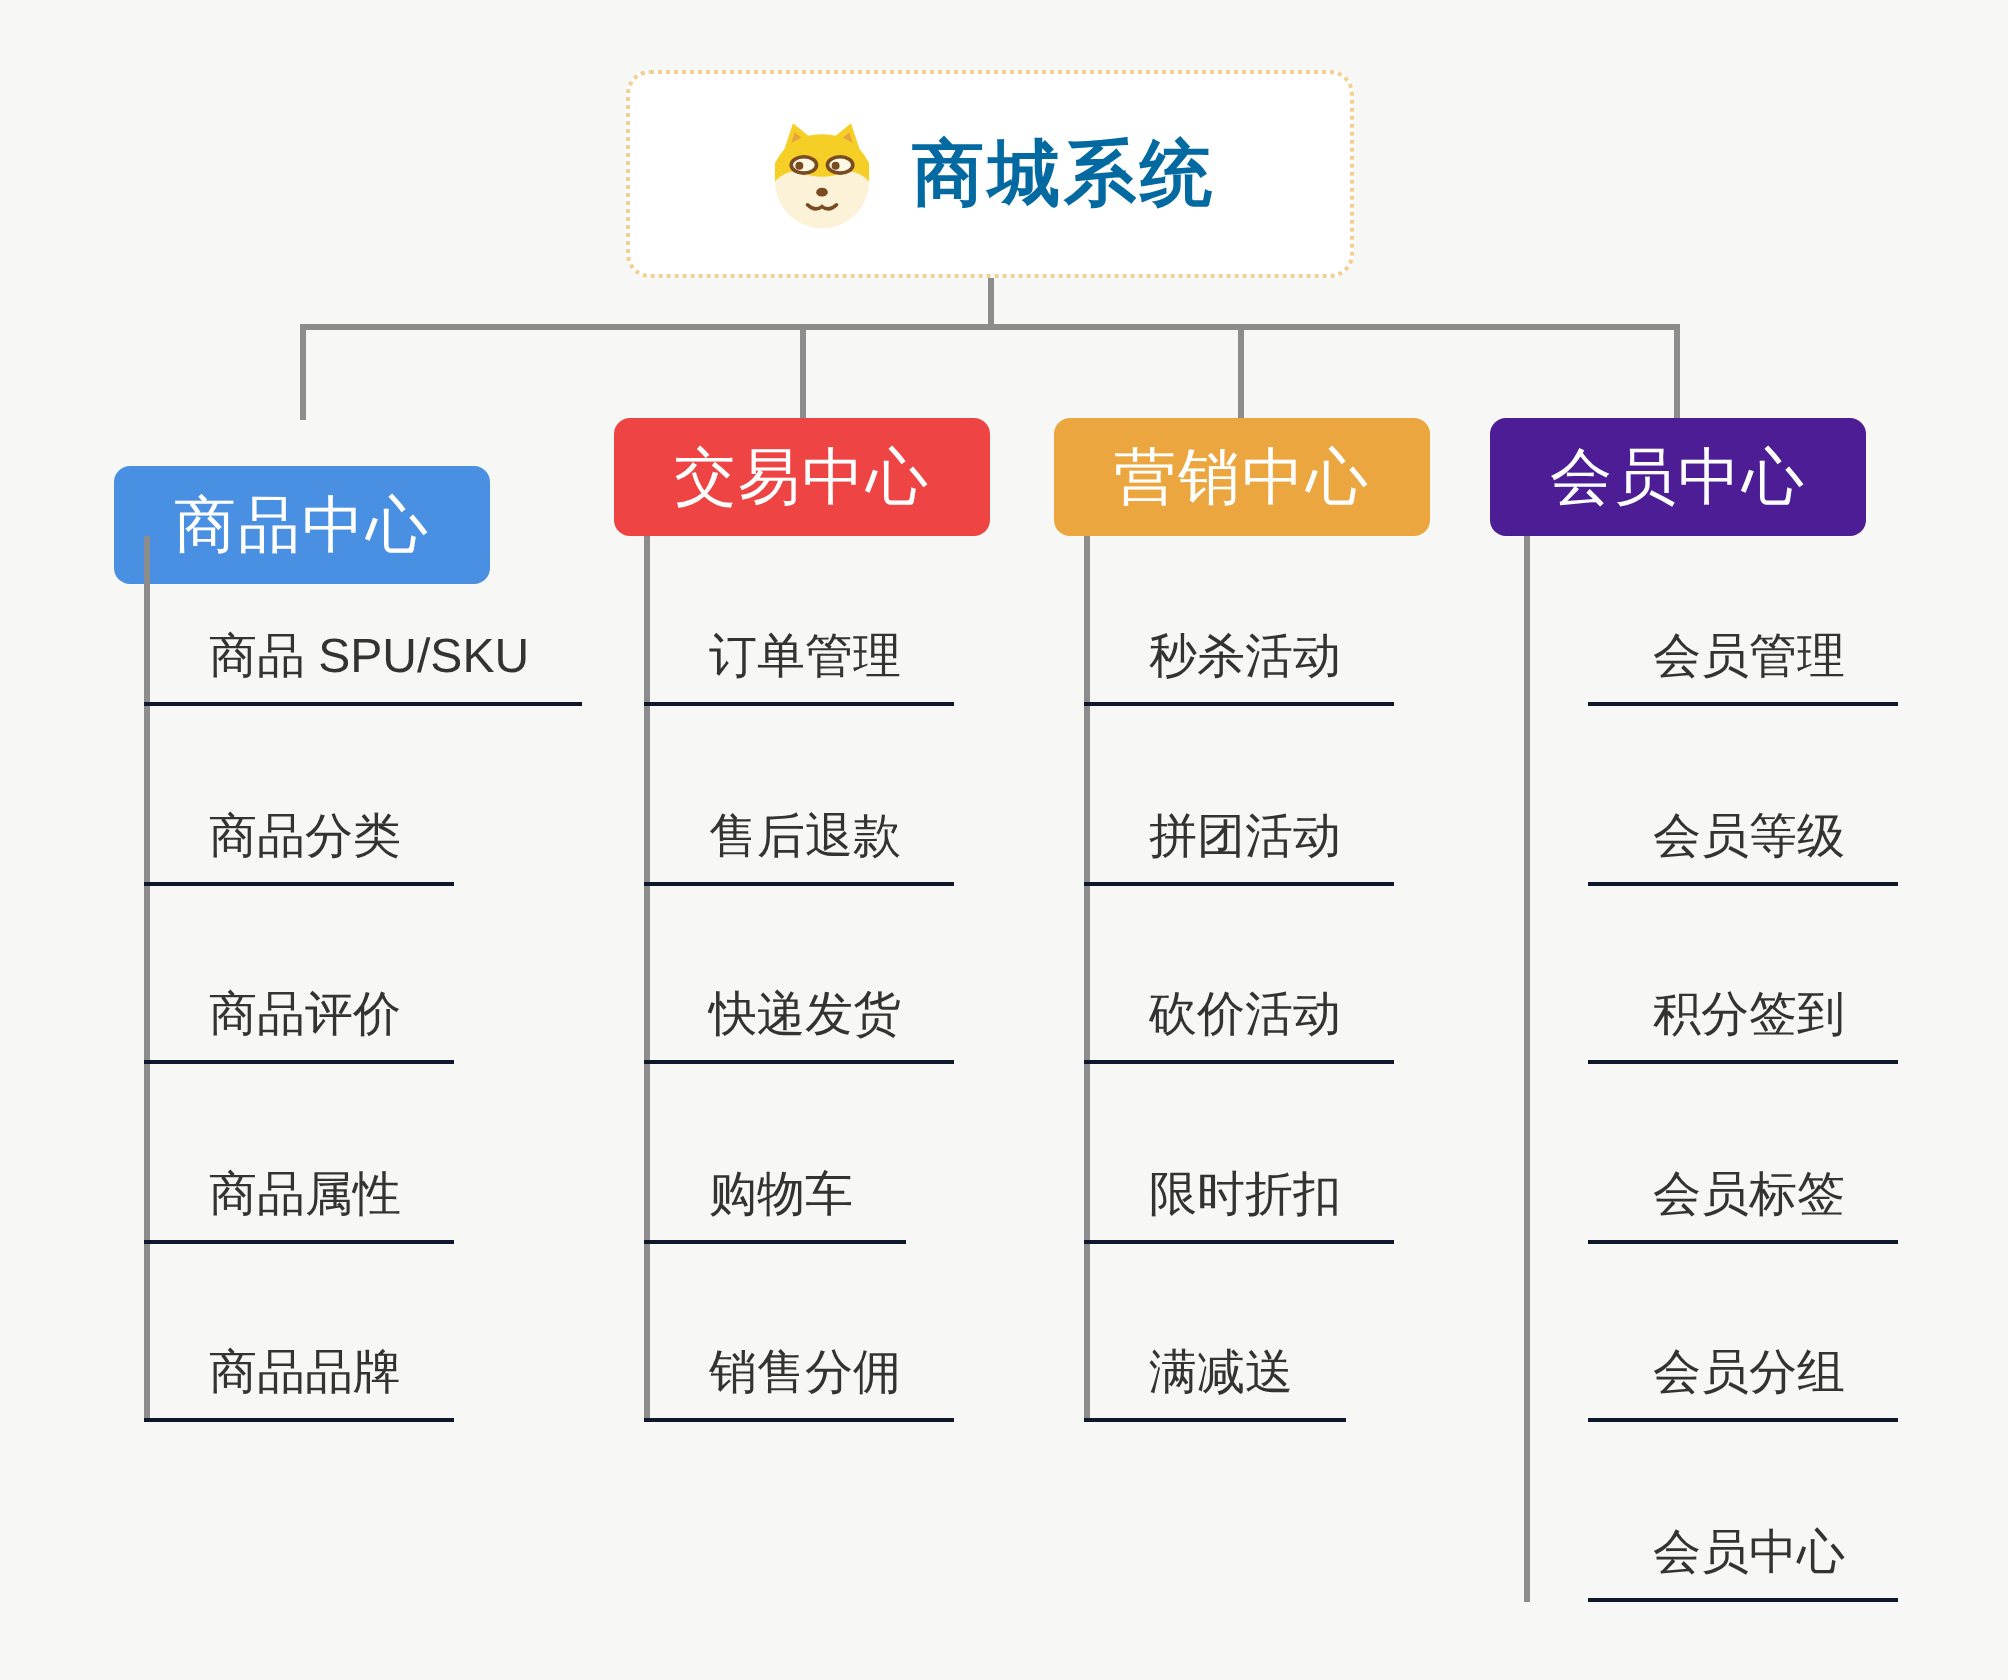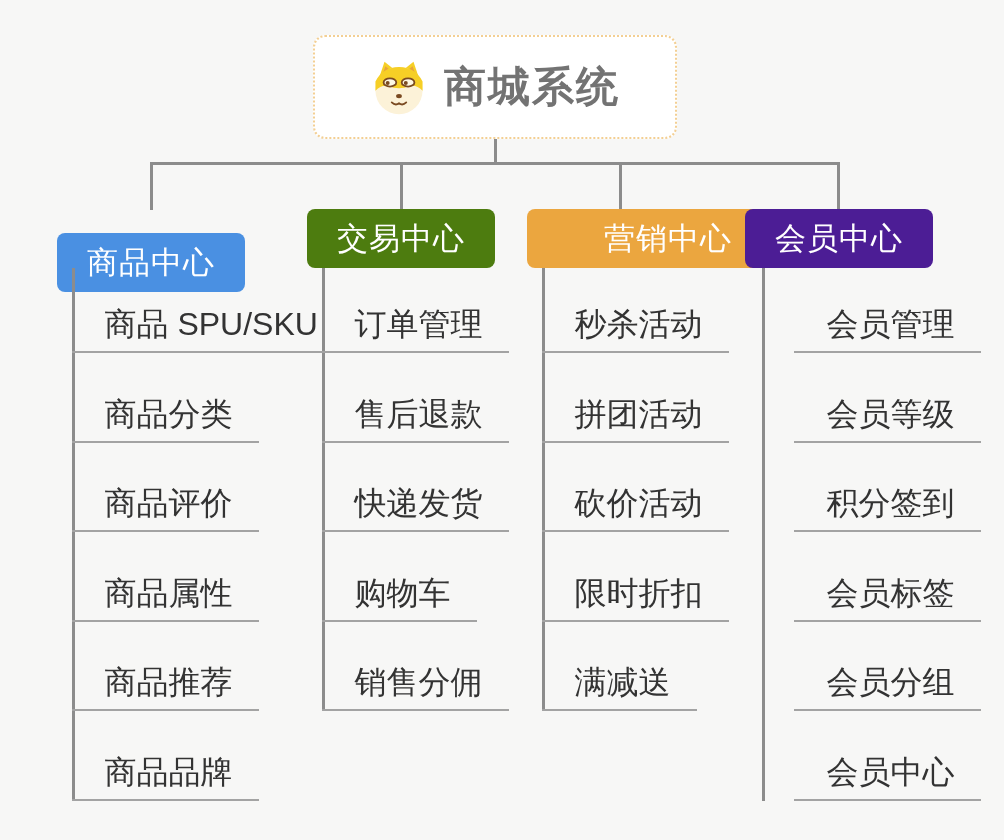--- a/index.html
+++ b/index.html
@@ -11,21 +11,21 @@
   .canvas{position:absolute;inset:0;}
 
   
   .root-node{
     position:absolute;left:313px;top:35px;width:364px;height:104px;
     background:#ffffff;border:2px dotted #f3cf93;border-radius:12px;
     box-sizing:border-box;
     display:flex;align-items:center;justify-content:center;gap:16px;
   }
   .root-title{
-    font-size:42px;font-weight:bold;color:#737373;letter-spacing:2px;
+    font-size:36px;font-weight:bold;color:#0369a1;letter-spacing:2px;
     line-height:1;
   }
   .doge{width:58px;height:58px;flex:0 0 auto;}
 
   
   .conn{position:absolute;background:#8c8c8c;}
   .stem{left:493.5px;top:139px;width:3px;height:25px;}
   .bus{left:149.5px;top:161.5px;width:690.5px;height:3px;}
   .drop{top:161.5px;width:3px;height:48px;}
   .drop-1{left:149.5px;} .drop-2{left:399.5px;} .drop-3{left:618.5px;} .drop-4{left:837px;}
@@ -42,23 +42,23 @@
   .col{
     position:absolute;top:268px;width:235px;
     border-left:3px solid #8c8c8c;
   }
   .col-1{left:71.5px;} .col-2{left:321.5px;} .col-3{left:541.5px;} .col-4{left:761.5px;padding-left:32px;}
   .leaf-row{position:relative;height:89.5px;width:235px;}
   .leaf-row:first-child{height:85px;}
   .leaf{
     position:absolute;bottom:0;left:-3px;
     padding:0 26px 8px 33px;
-    border-bottom:2px solid #a3a3a3;
+    border-bottom:2px solid #0f172a;
     white-space:nowrap;
-    font-size:32px;color:#333333;line-height:1.15;
+    font-size:24px;color:#333333;line-height:1.15;
   }
 </style>
 </head>
 <body>
 
 <div class="canvas">
 
   <div class="root-node">
     <svg class="doge" viewBox="0 0 64 64" aria-hidden="true">
 
@@ -85,45 +85,42 @@
   <div class="conn stem"></div>
   <div class="conn bus"></div>
   <div class="conn drop drop-1"></div>
   <div class="conn drop drop-2"></div>
   <div class="conn drop drop-3"></div>
   <div class="conn drop drop-4"></div>
 
   <div class="cat-node cat-1" style="background: rgb(74, 144, 226); margin-top: 24px;">
     <span>商品中心</span>
   </div>
-  <div class="cat-node cat-2" style="background: #4d7c0f;">
+  <div class="cat-node cat-2" style="background: #ef4444;">
     <span>交易中心</span>
   </div>
-  <div class="cat-node cat-3" style="background: rgb(235, 166, 63); padding-left: 47px;">
+  <div class="cat-node cat-3" style="background: rgb(235, 166, 63);">
     <span>营销中心</span>
   </div>
   <div class="cat-node cat-4" style="background: #4c1d95;">
     <span>会员中心</span>
   </div>
 
   <div class="col col-1">
     <div class="leaf-row">
         <span class="leaf">商品 SPU/SKU</span>
       </div>
     <div class="leaf-row">
         <span class="leaf">商品分类</span>
       </div>
     <div class="leaf-row">
         <span class="leaf">商品评价</span>
       </div>
     <div class="leaf-row">
         <span class="leaf">商品属性</span>
-      </div>
-    <div class="leaf-row">
-        <span class="leaf">商品推荐</span>
       </div>
     <div class="leaf-row">
         <span class="leaf">商品品牌</span>
       </div>
   </div>
 
   <div class="col col-2">
     <div class="leaf-row">
         <span class="leaf">订单管理</span>
       </div>

